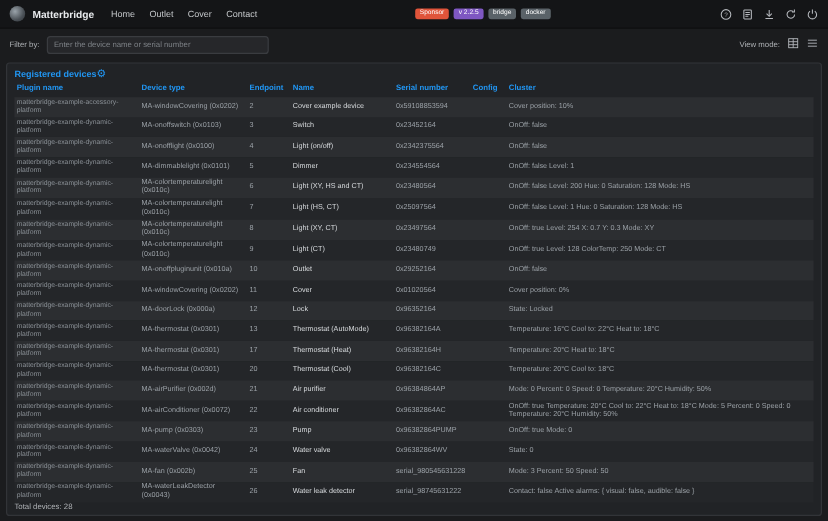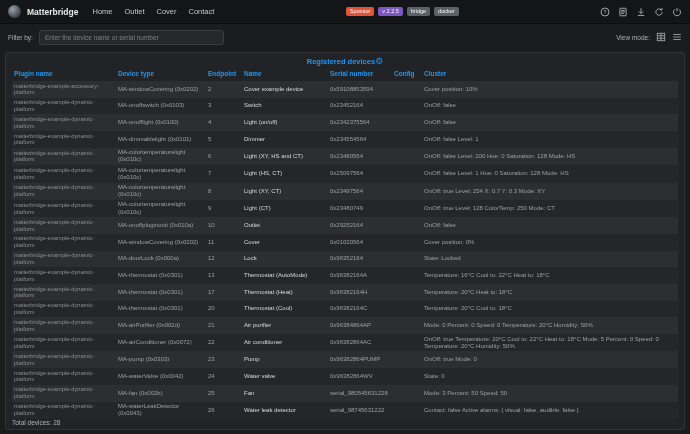--- a/index.html
+++ b/index.html
@@ -26,21 +26,21 @@
   .filter-label, .viewmode-label { font-size:6.5px; color:#aeb1b5; }
   .filter-input { width:185px; height:15px; background:#26272a; border:1px solid #3a3c40;
     border-radius:3px; color:#d7dadd; font-size:6.5px; padding:0 5px; font-family:"Liberation Sans",sans-serif; }
   .filter-input::placeholder { color:#7d8186; }
   .vm-icons { display:flex; gap:6px; align-items:center; }
   .vm-icon svg { width:10px; height:10px; stroke:#b6b9be; fill:none; stroke-width:1.2; }
 
   
   .panel { margin:2px 5px; background:#212326; border:1px solid #323438; border-radius:3px;
     padding:4px 6px 2px 6px; height:378px; display:flex; flex-direction:column; }
-  .panel-top { display:flex; align-items:center; justify-content:center; height:12px; }
+  .panel-top { display:flex; align-items:center; justify-content:flex-start; height:12px; }
   .panel-title { color:#2196f3; font-size:7.5px; font-weight:bold; }
   .gear { color:#2196f3; font-size:9px; line-height:1; cursor:pointer; }
 
   .grid-head, .tr { display:grid;
     grid-template-columns:104px 90px 36px 86px 64px 30px 1fr; align-items:center; }
   .grid-head { min-height:15px; }
   .th { color:#2196f3; font-size:6.5px; font-weight:bold; padding:2px 4px 2px 2px; }
   .tbody { flex:1; }
   .tr { min-height:16.3px; }
   .tr:nth-child(odd) { background:#2c2e31; }

